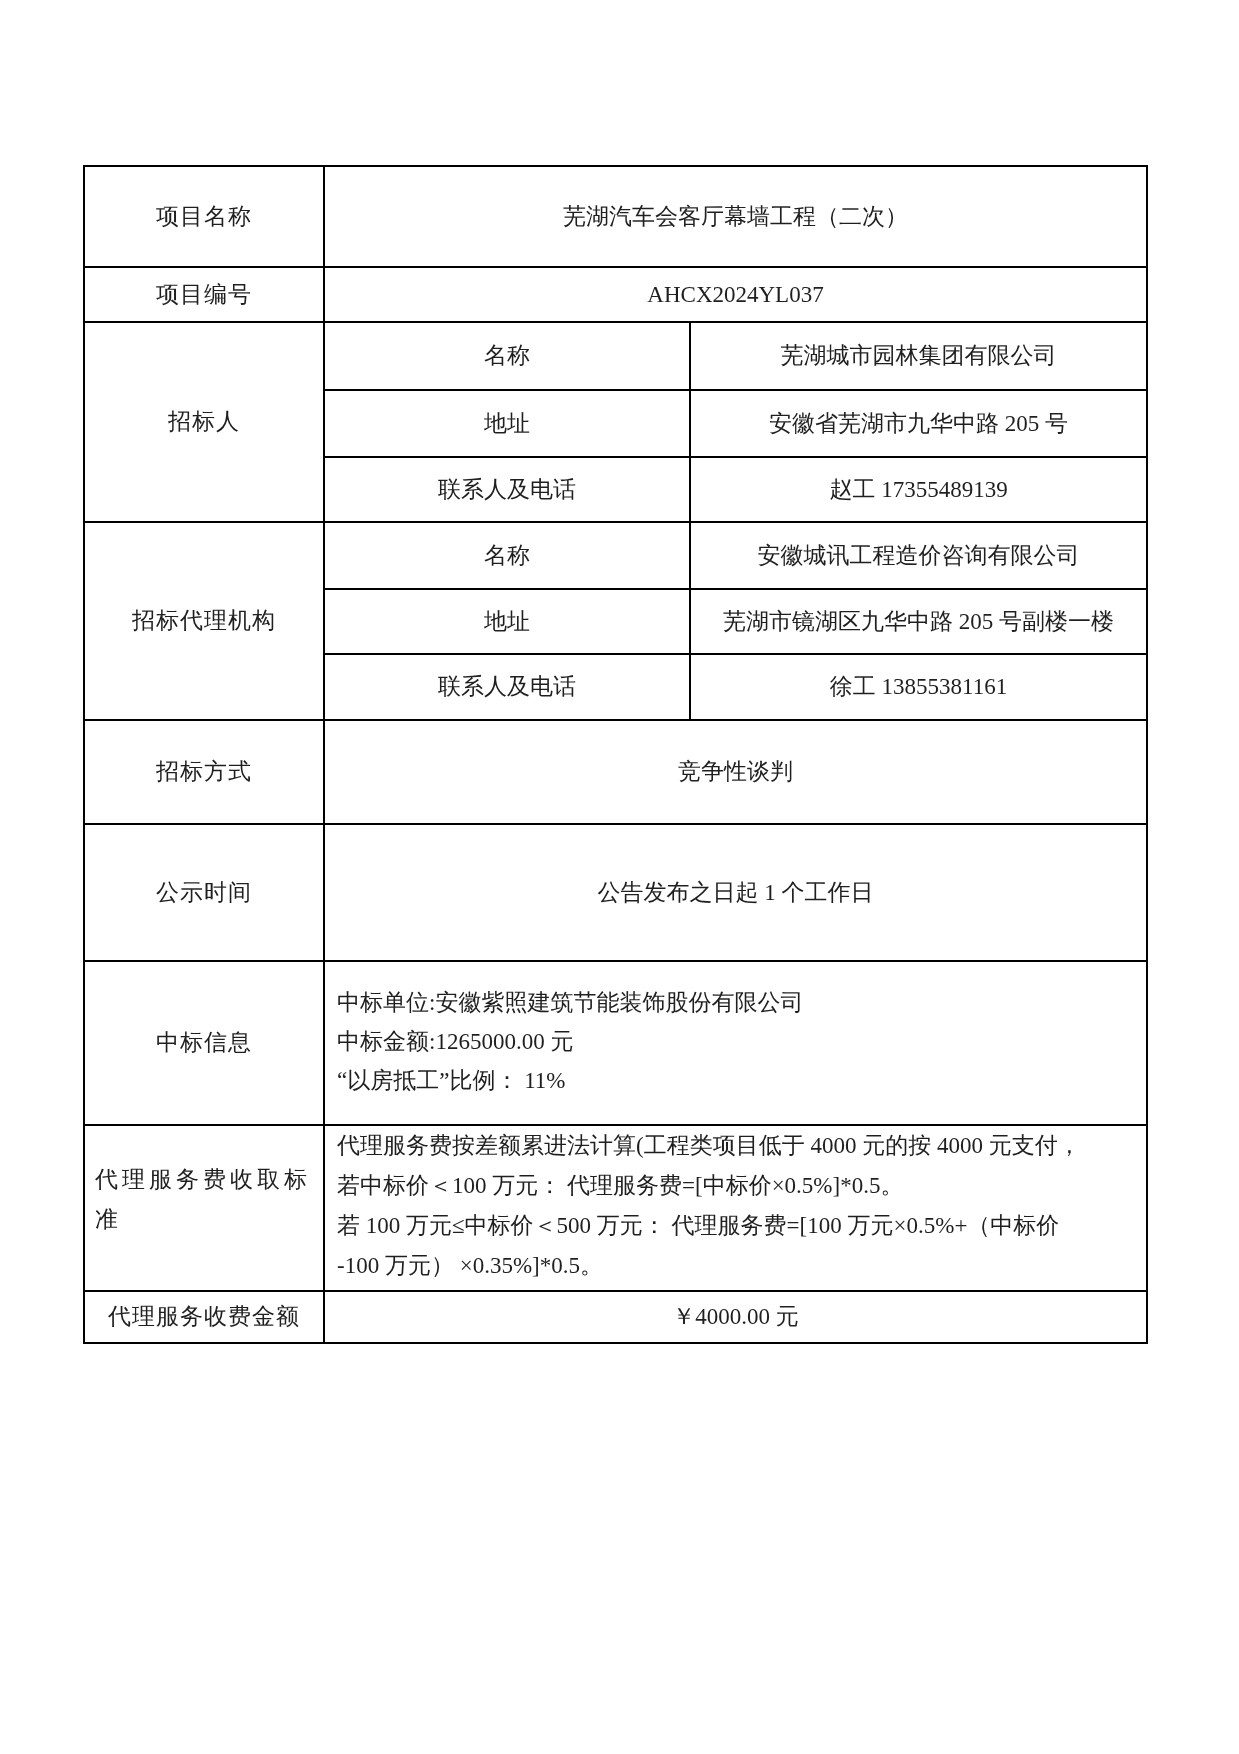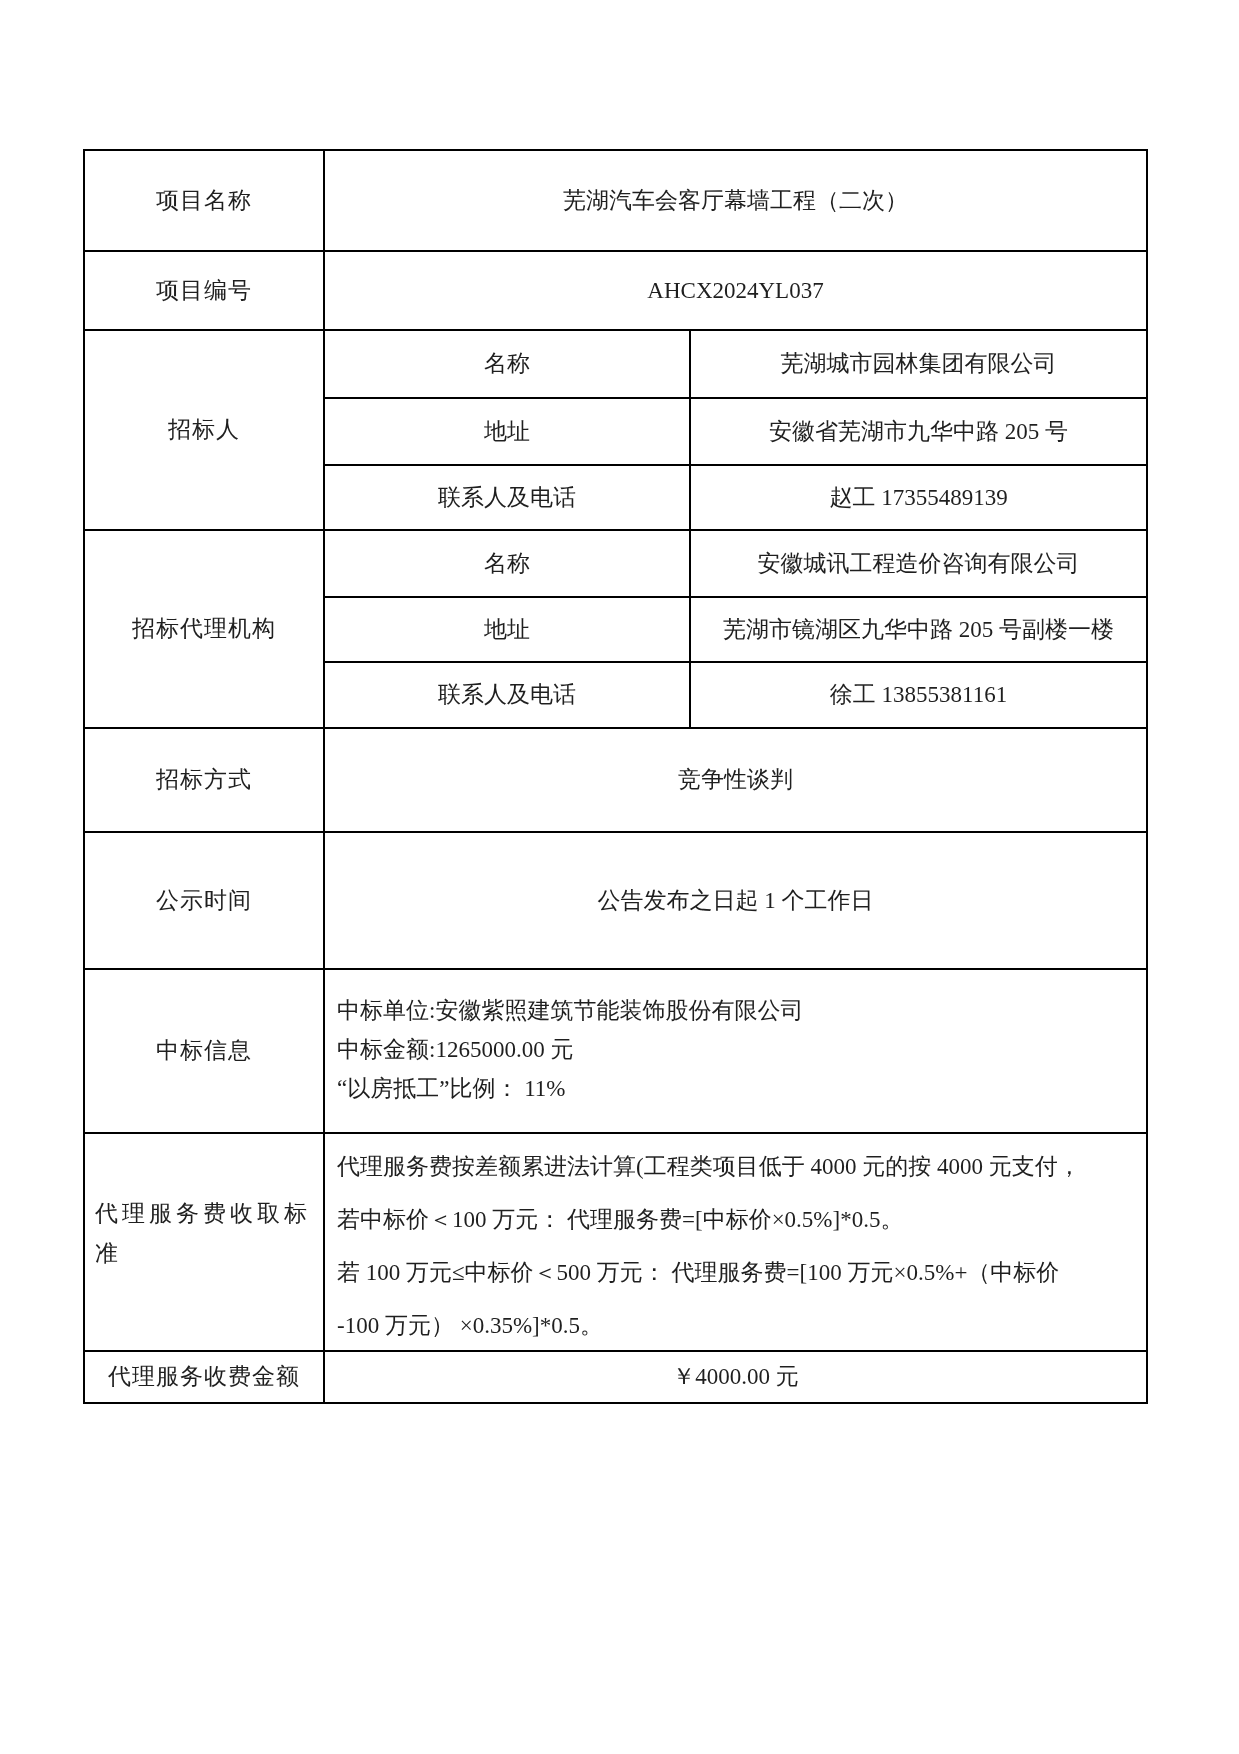--- a/index.html
+++ b/index.html
@@ -10,21 +10,21 @@
   body {
     position: relative;
     width: 1239px;
     height: 1754px;
     font-family: "Liberation Serif", "DejaVu Serif", serif;
     color: #1f1f1f;
   }
   table.doc-table {
     position: absolute;
     left: 83px;
-    top: 149px;
+    top: 165px;
     width: 1063px;
     border-collapse: collapse;
     table-layout: fixed;
   }
   td {
     border: 2px solid #000000;
     text-align: center;
     vertical-align: middle;
     font-size: 23px;
     line-height: 1.35;
@@ -44,40 +44,39 @@
     text-align: left;
     padding: 0 8px 4px 12px;
   }
   .ln {
     white-space: nowrap;
     line-height: 39px;
   }
   .ln-fee {
     white-space: nowrap;
     line-height: 40px;
-    margin-top: 13px;
   }
 </style>
 </head>
 <body>
 
 <table class="doc-table">
   <colgroup>
     <col style="width:240px">
     <col style="width:366px">
     <col style="width:457px">
   </colgroup>
 
   <tbody>
       <tr style="height:101px">
     <td class="lbl">项目名称</td>
     <td colspan="2">芜湖汽车会客厅幕墙工程（二次）</td>
   </tr>
 
-  <tr style="height:79px">
+  <tr style="height:55px">
     <td class="lbl">项目编号</td>
     <td colspan="2">AHCX2024YL037</td>
   </tr>
 
   <tr style="height:68px">
     <td class="lbl" rowspan="3">招标人</td>
     <td>名称</td>
     <td>芜湖城市园林集团有限公司</td>
   </tr>
   <tr style="height:67px">

